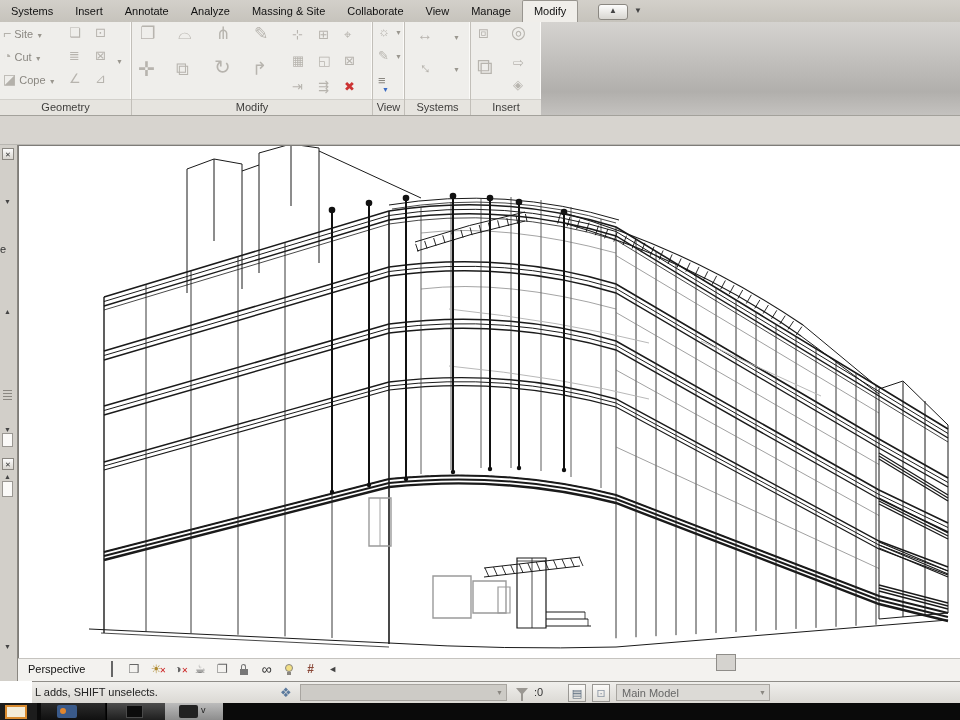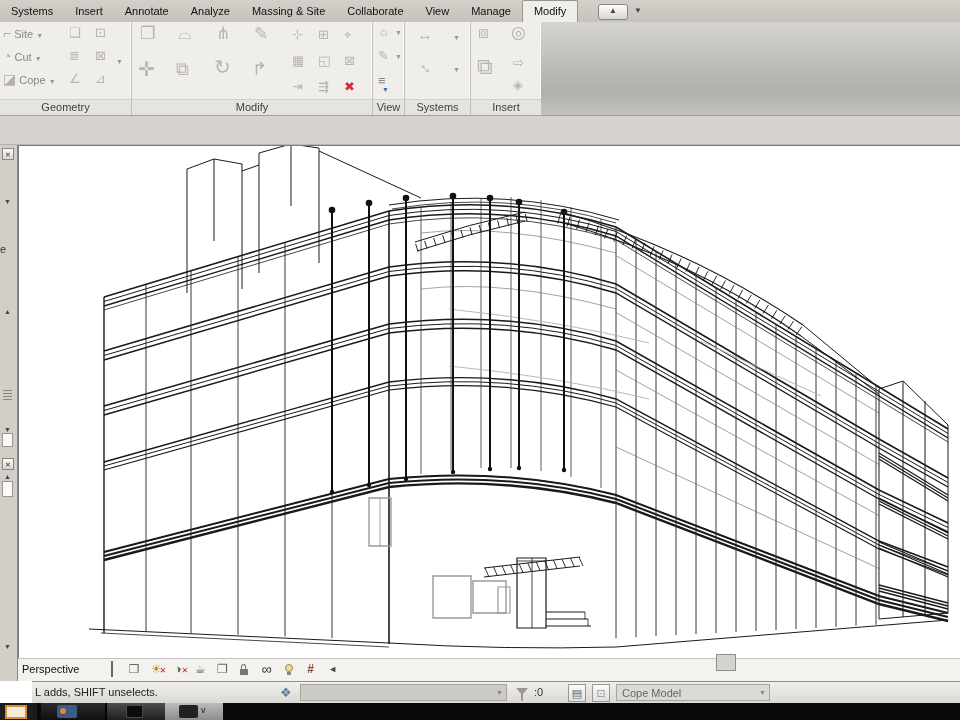--- a/index.html
+++ b/index.html
@@ -49,21 +49,21 @@
 
   
   .canvas{position:absolute;left:18px;top:145px;width:942px;height:513px;background:#fff;
           border-left:1px solid #7e7c78;border-top:1px solid #7e7c78;box-sizing:border-box;}
   .scroll-chip{position:absolute;left:716px;top:654px;width:20px;height:17px;background:#d5d3cf;
           border:1px solid #8f8d89;box-sizing:border-box;z-index:3;}
 
   
   .viewbar{position:absolute;left:18px;top:658px;width:942px;height:23px;background:#f3f2ef;
            border-top:1px solid #c5c3bf;box-sizing:border-box;}
-  .viewname{position:absolute;left:4px;top:4px;color:#111;}
+  .viewname{position:absolute;left:10px;top:4px;color:#111;}
   .vicons{position:absolute;left:86px;top:2px;height:18px;}
   .vicon{position:relative;display:inline-block;width:16px;height:16px;margin-right:3px;
          text-align:center;font-size:12px;line-height:16px;color:#666;vertical-align:top;}
   .checker{width:13px;height:11px;margin-top:3px;border:1px solid #666;box-sizing:border-box;
      background-image:linear-gradient(45deg,#777 25%,transparent 25%,transparent 75%,#777 75%),
                       linear-gradient(45deg,#777 25%,transparent 25%,transparent 75%,#777 75%);
      background-size:6px 6px;background-position:0 0,3px 3px;}
   .overx{position:absolute;right:-2px;bottom:-2px;font-size:8px;color:#c22;font-weight:bold;}
   .lockbody{position:absolute;left:4px;top:8px;width:8px;height:6px;background:#777;}
   .lockarc{position:absolute;left:5px;top:3px;width:5px;height:6px;border:1.5px solid #777;
@@ -419,21 +419,21 @@
     <span class="statustext">L adds, SHIFT unselects.</span>
     <span class="workseticon" style="left:248px;top:3px;">❖</span>
     <div class="combo" style="left:268px;top:2px;width:207px;background:#cdcbc6;">
       <span class="arr">▼</span>
     </div>
     <span class="funnel" style="left:484px;top:6px;"></span>
     <span style="position:absolute;left:502px;top:4px;color:#333;">:0</span>
     <span class="sq-btn" style="left:536px;top:2px;">▤</span>
     <span class="sq-btn" style="left:560px;top:2px;color:#8a95a3;">⊡</span>
     <div class="combo" style="left:584px;top:2px;width:154px;background:#dcdad6;">
-      <span class="val">Cope Model</span>
+      <span class="val">Main Model</span>
       <span class="arr">▼</span>
     </div>
   </div>
 
   <div class="taskbar">
     <div class="tbtn tb1">
         <span class="ic"></span>
       </div>
     <div class="tbtn tb2">
         <span class="ic"></span>

